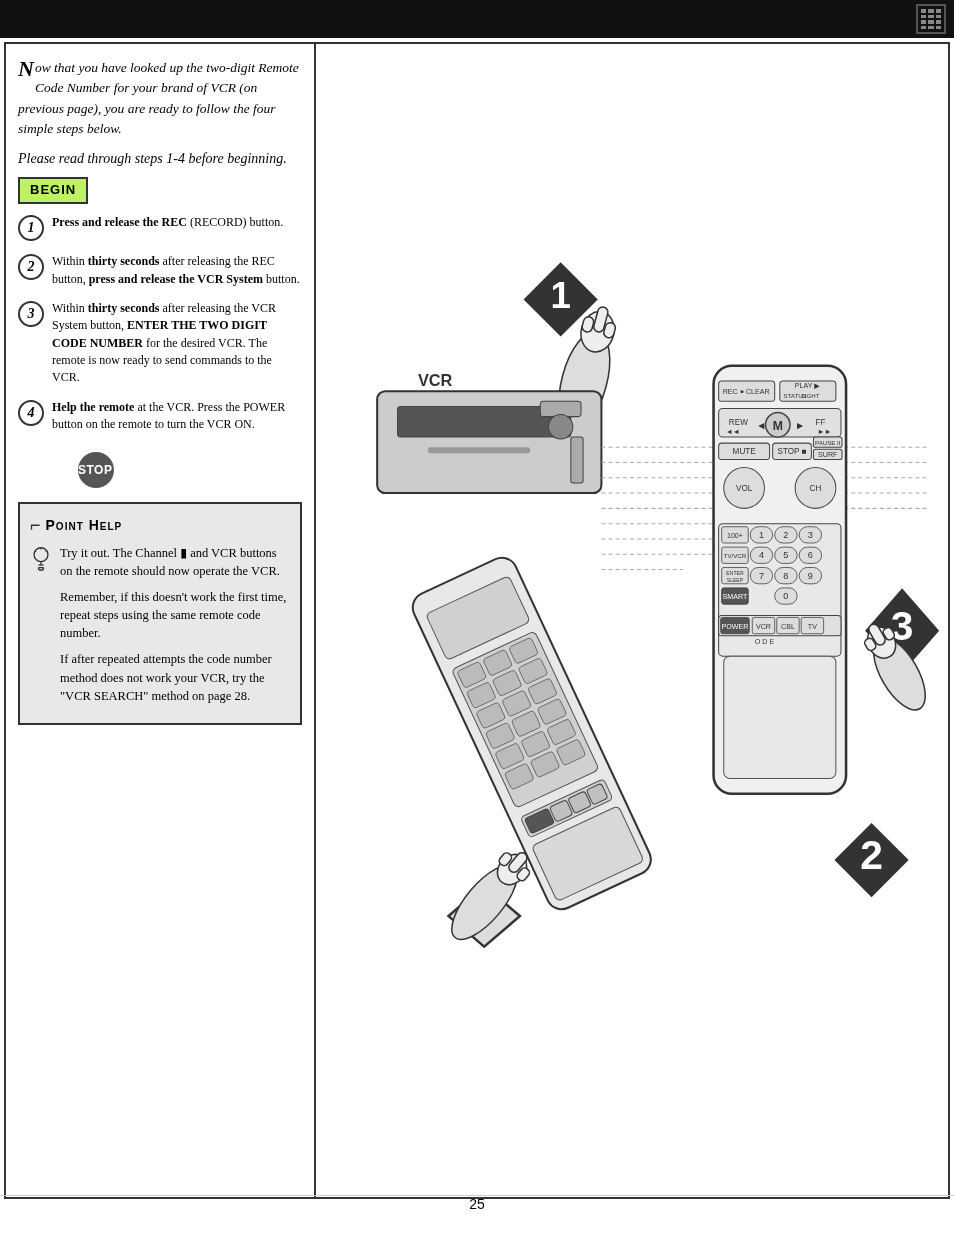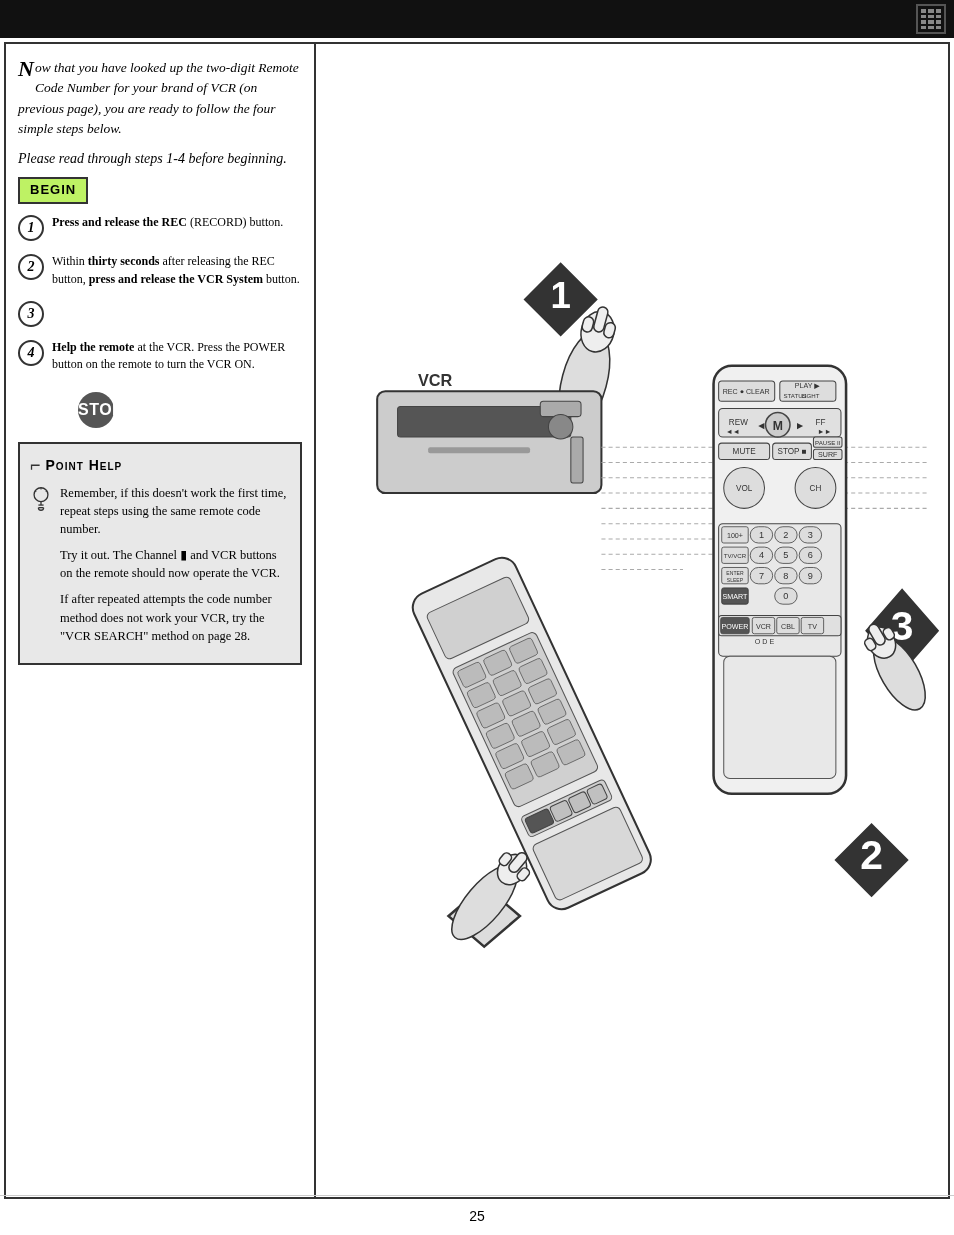--- a/index.html
+++ b/index.html
@@ -118,24 +118,24 @@
     }
     .step-text b { font-weight: bold; }
 
     .stop-btn {
       display: inline-block;
       background: #555;
       color: #fff;
       border-radius: 50%;
       width: 36px;
       height: 36px;
-      font-size: 16px;
+      font-size: 12px;
       font-weight: bold;
       font-family: Arial, sans-serif;
-      text-align: right;
+      text-align: left;
       line-height: 36px;
       margin: 6px 0 10px 60px;
       letter-spacing: 0.5px;
     }
 
     
     .smart-help {
       border: 2px solid #333;
       background: #e8e8e8;
       padding: 8px 10px 10px 10px;
@@ -181,21 +181,20 @@
       flex: 1;
       position: relative;
       overflow: hidden;
       background: #fff;
     }
 
     
     .page-footer {
       height: 40px;
       display: flex;
-      align-items: center;
       justify-content: center;
       font-size: 14px;
       font-family: Arial, sans-serif;
       border-top: 1px solid #ccc;
       position: absolute;
       bottom: 0;
       width: 100%;
     }
   </style>
 </head>
@@ -240,20 +239,23 @@
 
     <div class="step">
       <div class="step-num">2</div>
       <div class="step-text">
         Within <b>thirty seconds</b> after releasing the REC button, <b>press and release the VCR System</b> button.
       </div>
     </div>
 
     <div class="step">
       <div class="step-num">3</div>
+      <div class="step-text">
+        Within <b>thirty seconds</b> after releasing the VCR System button, <b>ENTER THE TWO DIGIT CODE NUMBER</b> for the desired VCR. The remote is now ready to send commands to the VCR.
+      </div>
     </div>
 
     <div class="step">
       <div class="step-num">4</div>
       <div class="step-text">
         <b>Help the remote</b> at the VCR. Press the POWER button on the remote to turn the VCR ON.
       </div>
     </div>
 
     <div class="stop-btn">STOP</div>
@@ -269,22 +271,22 @@
           <circle cx="11" cy="10" r="8" fill="none" stroke="#333" stroke-width="1.5"></circle>
           <line x1="11" y1="18" x2="11" y2="22" stroke="#333" stroke-width="1.5"></line>
           <line x1="8" y1="22" x2="14" y2="22" stroke="#333" stroke-width="1.5"></line>
           <line x1="8" y1="25" x2="14" y2="25" stroke="#333" stroke-width="1.5"></line>
           <path d="M8 25 Q8 28 11 28 Q14 28 14 25" fill="none" stroke="#333" stroke-width="1.5"></path>
           <line x1="11" y1="2" x2="11" y2="4" stroke="#333" stroke-width="1.2"></line>
           <line x1="4" y1="5" x2="5.5" y2="6.5" stroke="#333" stroke-width="1.2"></line>
           <line x1="18" y1="5" x2="16.5" y2="6.5" stroke="#333" stroke-width="1.2"></line>
         </svg>
         <div class="smart-help-text">
+          <p>Try it out. The Channel ▮ and VCR buttons on the remote should now operate the VCR.</p>
           <p>Remember, if this doesn't work the first time, repeat steps using the same remote code number.</p>
-          <p>Try it out. The Channel ▮ and VCR buttons on the remote should now operate the VCR.</p>
           <p>If after repeated attempts the code number method does not work your VCR, try the "VCR SEARCH" method on page 28.</p>
         </div>
       </div>
     </div>
 
   </div>
 
   <div class="right-panel">
     <svg width="100%" height="100%" viewBox="0 0 620 760" xmlns="http://www.w3.org/2000/svg">
 

